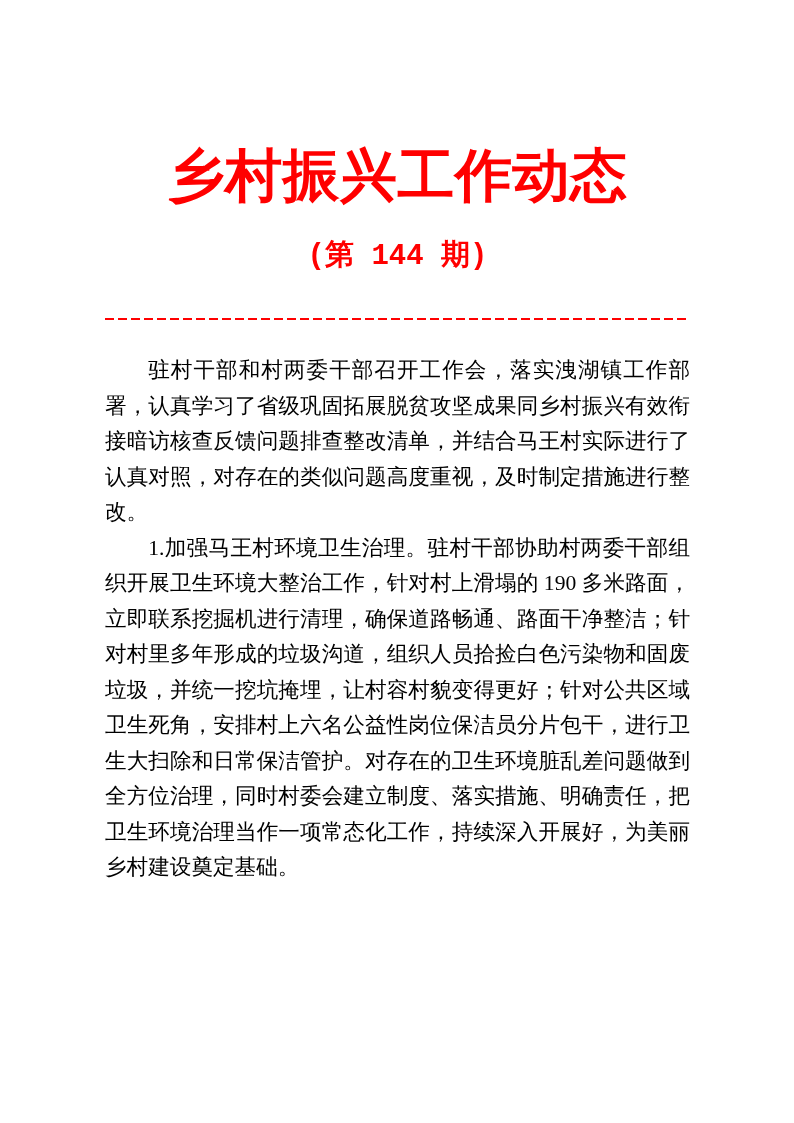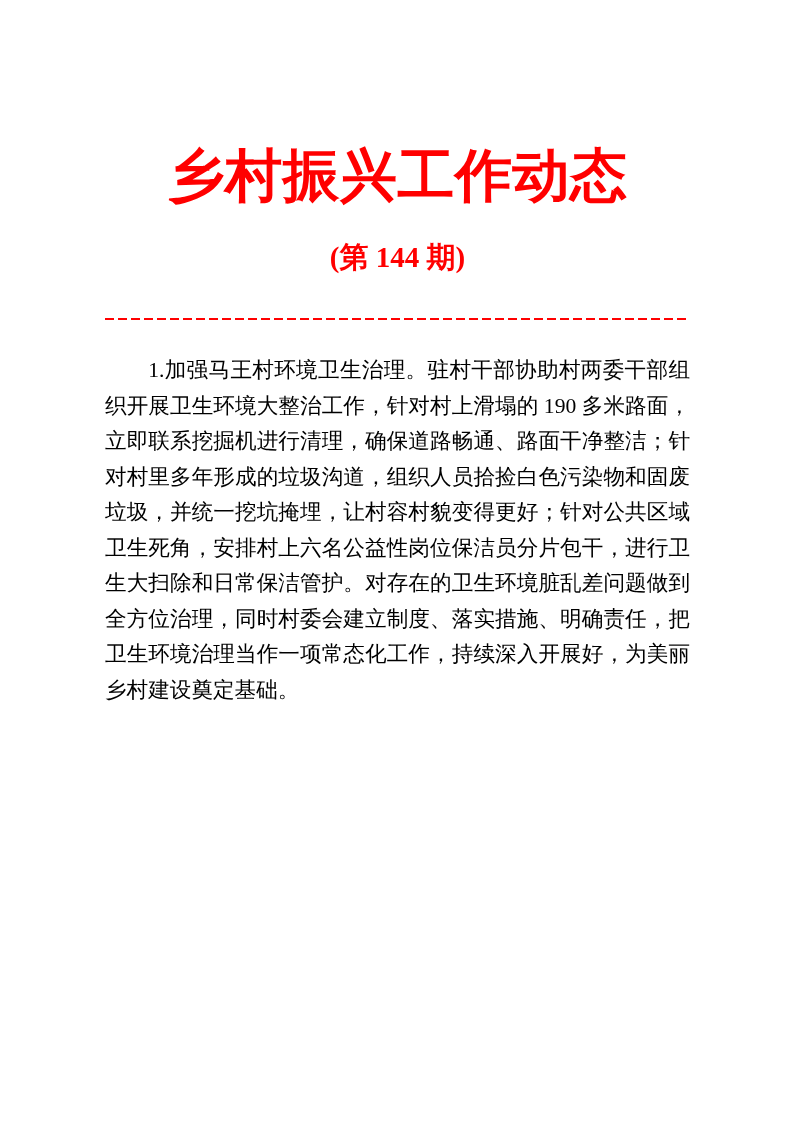--- a/index.html
+++ b/index.html
@@ -29,20 +29,21 @@
     letter-spacing: 0.5px;
     white-space: nowrap;
   }
   .doc-issue {
     margin: 29px 0 1px 0;
     font-size: 29px;
     line-height: 38px;
     font-weight: bold;
     text-align: center;
     color: var(--accent, #FF0000);
+    font-family: Liberation Mono, monospace;
   }
   .divider {
     margin-top: 42px;
     height: 2px;
     background: repeating-linear-gradient(
       to right,
       var(--accent, #FF0000) 0px,
       var(--accent, #FF0000) 9px,
       transparent 9px,
       transparent 13px
@@ -72,18 +73,19 @@
   <h1 class="doc-title">乡村振兴工作动态</h1>
 
   <h2 class="doc-issue">(第 144 期)</h2>
 
   <div class="divider"></div>
 
   <div class="body-text">
 
 
 
+    <p>驻村干部和村两委干部召开工作会，落实洩湖镇工作部署，认真学习了省级巩固拓展脱贫攻坚成果同乡村振兴有效衔接暗访核查反馈问题排查整改清单，并结合马王村实际进行了认真对照，对存在的类似问题高度重视，及时制定措施进行整改。</p>
 
     <p>1.加强马王村环境卫生治理。驻村干部协助村两委干部组织开展卫生环境大整治工作，针对村上滑塌的 190 多米路面，立即联系挖掘机进行清理，确保道路畅通、路面干净整洁；针对村里多年形成的垃圾沟道，组织人员拾捡白色污染物和固废垃圾，并统一挖坑掩埋，让村容村貌变得更好；针对公共区域卫生死角，安排村上六名公益性岗位保洁员分片包干，进行卫生大扫除和日常保洁管护。对存在的卫生环境脏乱差问题做到全方位治理，同时村委会建立制度、落实措施、明确责任，把卫生环境治理当作一项常态化工作，持续深入开展好，为美丽乡村建设奠定基础。</p>
 
   </div>
 
 </div>
 
 </body></html>

